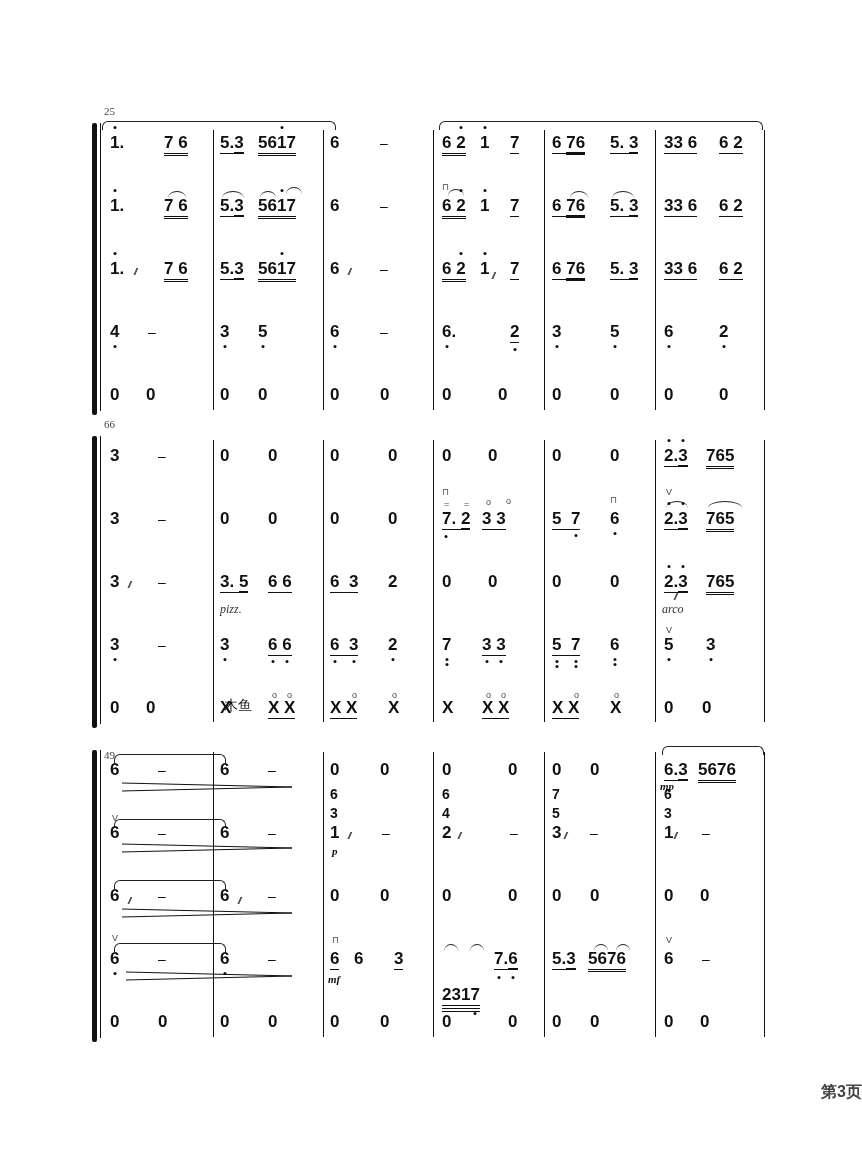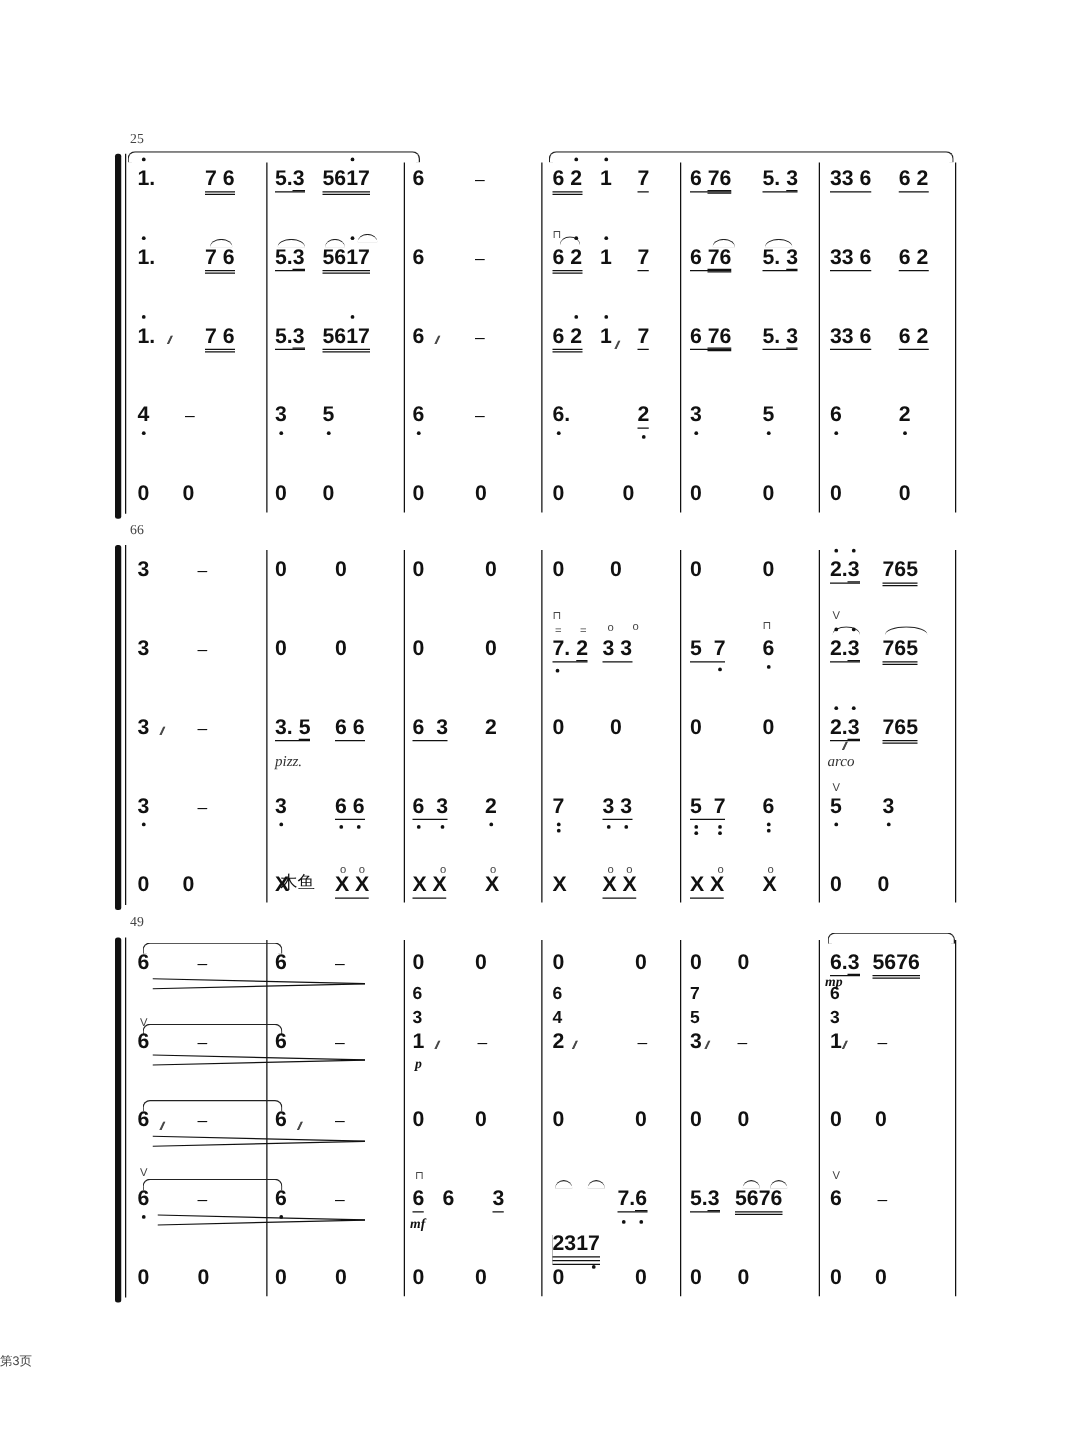--- a/index.html
+++ b/index.html
@@ -21,21 +21,21 @@
   .dash { position:absolute; font-size:14px; line-height:20px; }
   .trem { position:absolute; font-size:9px; font-style:italic; color:#333; letter-spacing:-2px; }
   .tie { position:absolute; border-top:1px solid #222; border-radius:50% 50% 0 0 / 100% 100% 0 0; height:6px; }
   .slur-top { position:absolute; height:8px; border-top:1px solid #222; border-left:1px solid #222; border-right:1px solid #222; border-radius:6px 6px 0 0; }
   .expr { position:absolute; font-family:"Liberation Serif", serif; font-style:italic; font-size:12px; color:#333; }
   .dyn { position:absolute; font-family:"Liberation Serif", serif; font-style:italic; font-weight:bold; font-size:11px; }
   .bowmark { position:absolute; font-size:9px; color:#444; }
   .label-cn { position:absolute; font-size:14px; }
   .chord { position:absolute; font-weight:bold; font-size:14px; line-height:19px; text-align:left; }
   .hairpin { position:absolute; height:10px; }
-  .footer { position:absolute; top:1082px; left:0; width:862px; text-align:left; font-size:10px; color:#444; }
+  .footer { position:absolute; top:1082px; left:0; width:862px; text-align:right; font-size:16px; color:#444;font-weight:bold; }
 </style>
 </head>
 <body>
 
 <div class="system" style="top:105px;height:310px;">
   <span class="measure-num" style="top:0;">25</span>
   <div class="brace" style="top:18px;height:292px;"></div>
   <div class="brace-thin" style="top:18px;height:288px;"></div>
   <div class="slur-top" style="left:10px;top:16px;width:232px;"></div>
   <div class="slur-top" style="left:347px;top:16px;width:322px;"></div>
@@ -240,21 +240,21 @@
     <span class="bowmark" style="left:482px;top:-8px;">o</span>
     <span class="note ul1" style="left:460px;"><span>X</span> <span>X</span></span>
     <span class="bowmark" style="left:522px;top:-8px;">o</span>
     <span class="note" style="left:518px;">X</span>
     <span class="note" style="left:572px;">0</span>
     <span class="note" style="left:610px;">0</span>
   </div>
 </div>
 
 <div class="system" style="top:732px;height:310px;">
-  <span class="measure-num" style="top:0;">49</span>
+  <span class="measure-num" style="top:17px;">49</span>
   <div class="brace" style="top:18px;height:292px;"></div>
   <div class="brace-thin" style="top:18px;height:288px;"></div>
   <div class="slur-top" style="left:570px;top:14px;width:100px;"></div>
 
   <div class="barline" style="left:121px;top:20px;height:285px;"></div>
   <div class="barline" style="left:231px;top:20px;height:285px;"></div>
   <div class="barline" style="left:341px;top:20px;height:285px;"></div>
   <div class="barline" style="left:452px;top:20px;height:285px;"></div>
   <div class="barline" style="left:563px;top:20px;height:285px;"></div>
   <div class="barline" style="left:672px;top:20px;height:285px;"></div>

